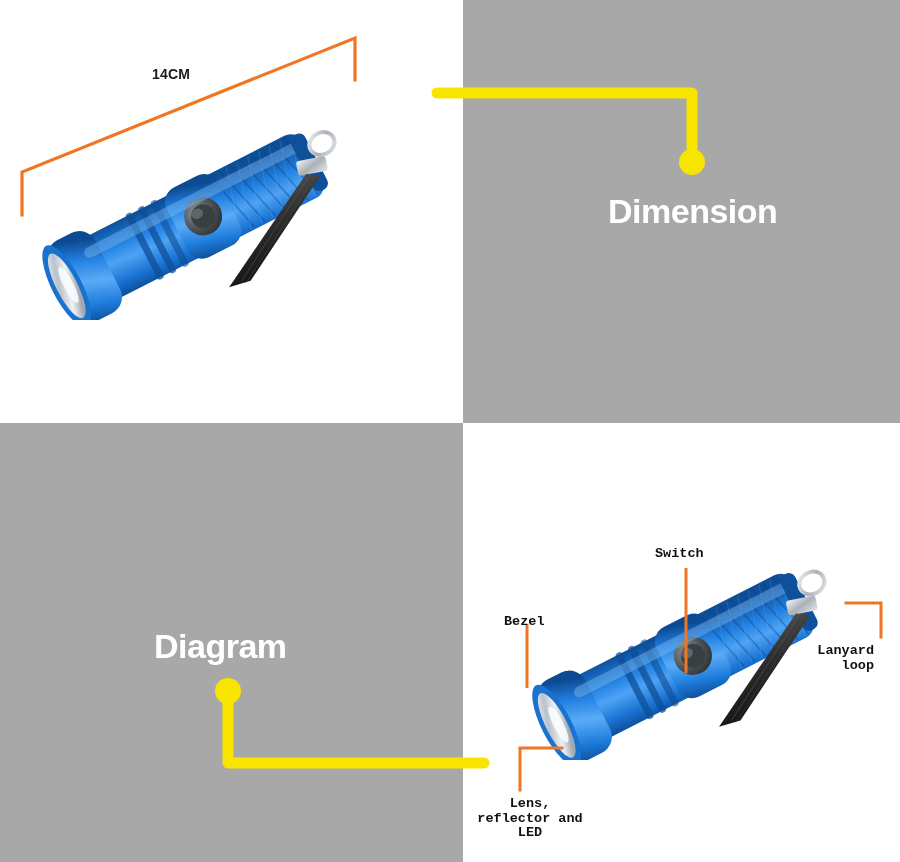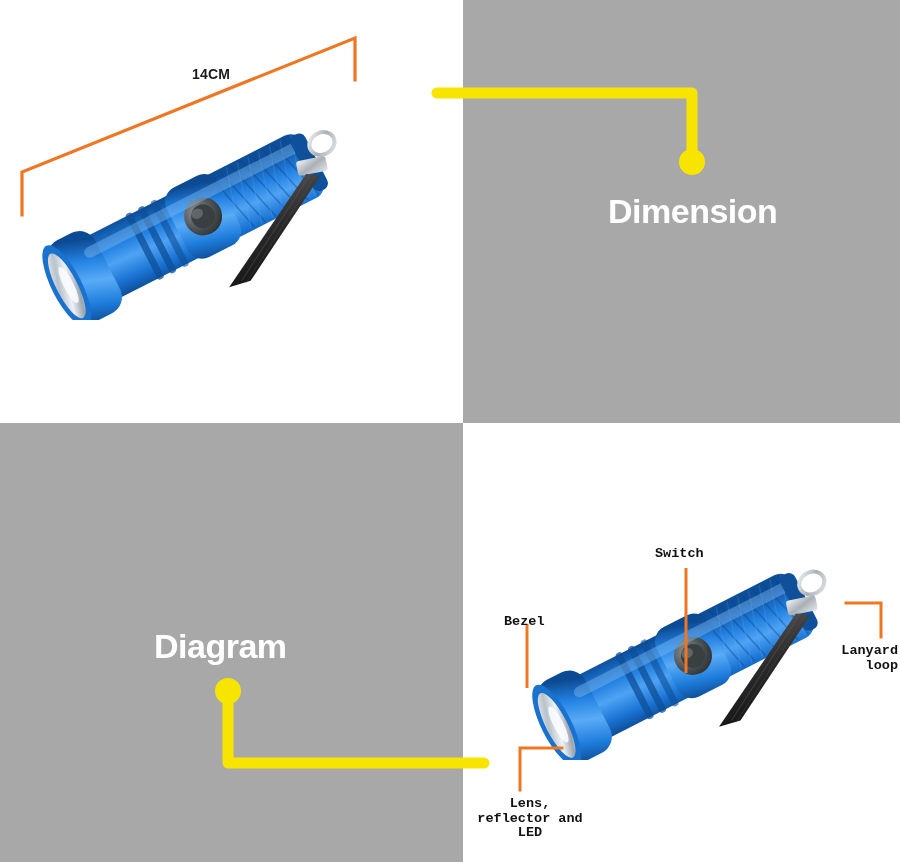--- a/index.html
+++ b/index.html
@@ -46,37 +46,36 @@
   .overlay-svg { position: absolute; left: 0; top: 0; width: 900px; height: 862px; pointer-events: none; }
 
   
   .dim-label {
     position: absolute;
     font-weight: bold;
     font-size: 14px;
     color: #1a1a1a;
     white-space: nowrap;
     letter-spacing: 0.2px;
-    margin-left: 40px;
   }
   #label-14cm { left: 152px; top: 66px; }
 
   
   .callout-label {
     position: absolute;
     font-weight: bold;
     font-size: 13.5px;
     color: #111111;
     line-height: 1.08;
     white-space: pre-line;
     font-family: Liberation Mono, monospace;
   }
   #callout-bezel        { left: 504px; top: 615px; text-align: left; }
   #callout-switch       { left: 655px; top: 547px; text-align: left; }
-  #callout-lanyard      { left: 836px; top: 644px; text-align: right; width: 62px; }
+  #callout-lanyard      { left: 812px; top: 644px; text-align: right; width: 62px; }
   #callout-lens         { left: 466px; top: 797px; text-align: center; width: 128px; }
 
   
   .flashlight-wrap { position: absolute; }
   #flashlight-top    { left: 8px;   top: 105px; width: 400px; height: 215px; }
   #flashlight-bottom { left: 500px; top: 545px; width: 395px; height: 215px; }
   .flashlight-svg { width: 100%; height: 100%; display: block; }
 </style>
 </head>
 <body>

